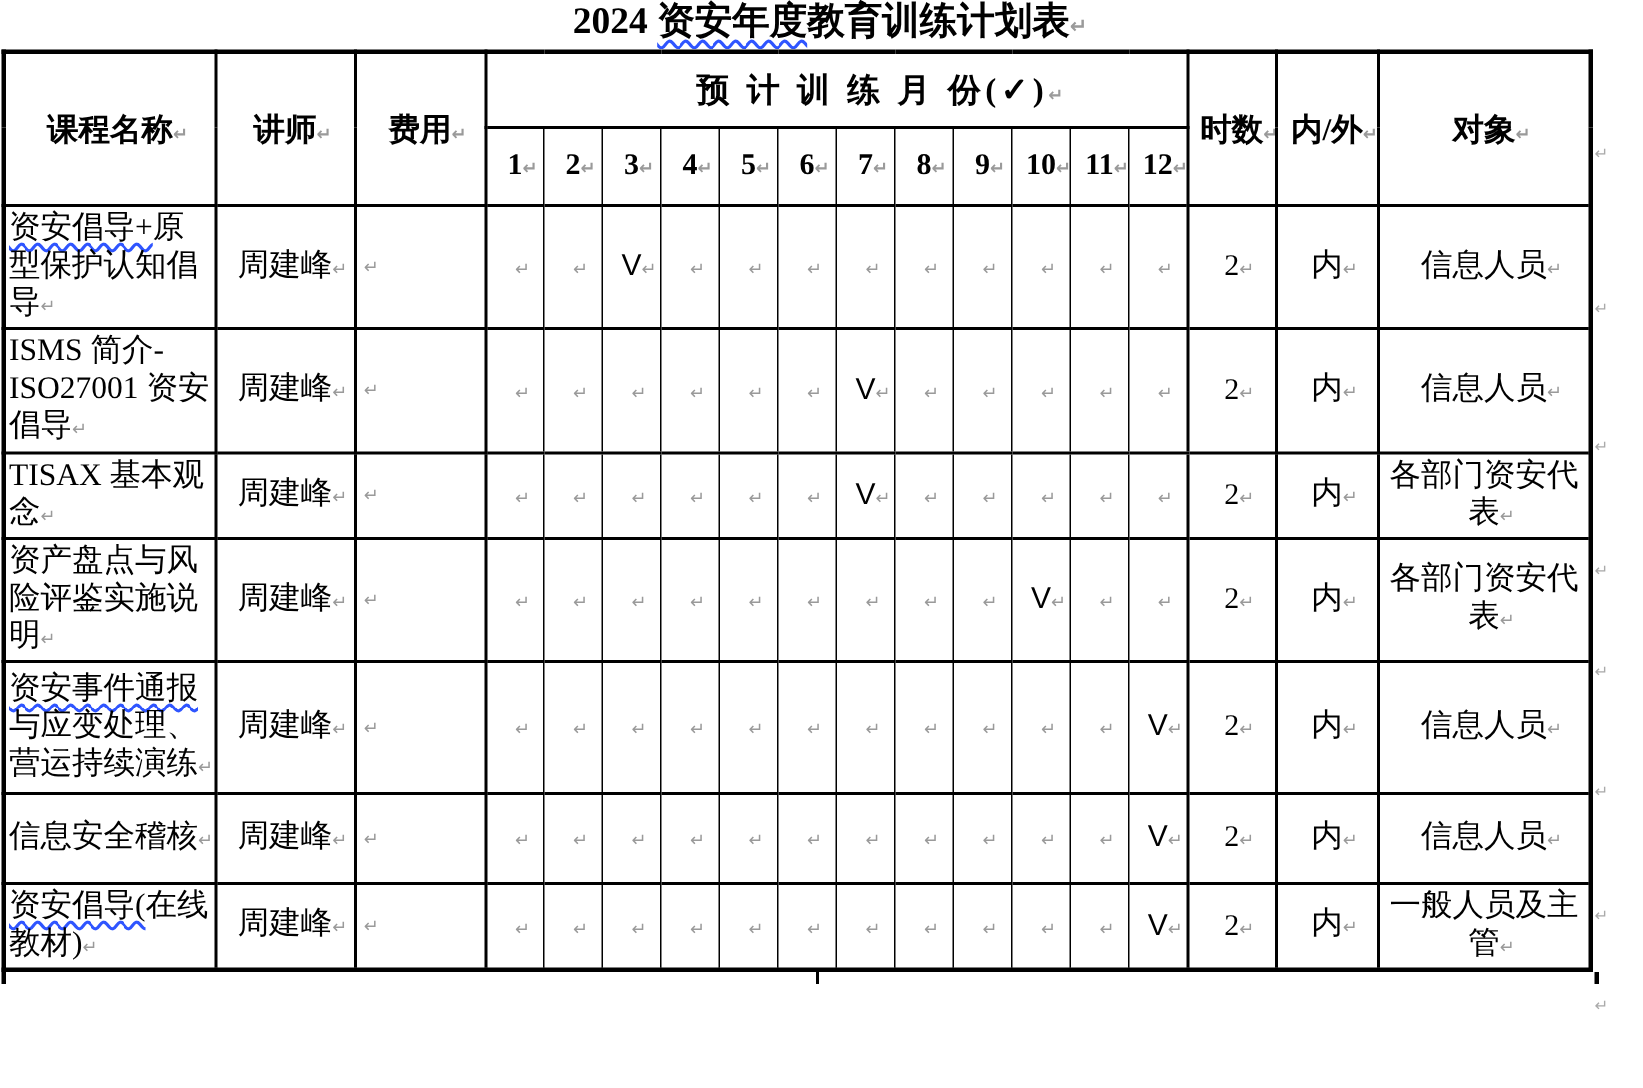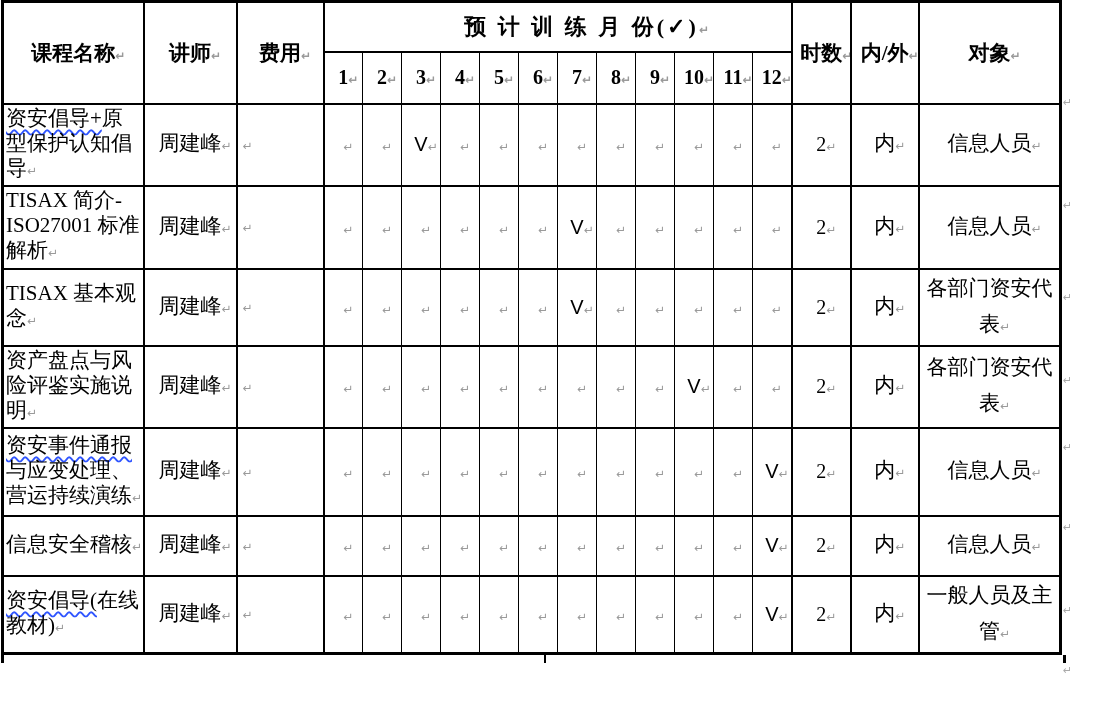--- a/index.html
+++ b/index.html
@@ -9,21 +9,21 @@
   .subtitle{text-align:center;font-size:25px;font-weight:bold;line-height:30px;}
   table{margin-left:1px;width:1059px;border-collapse:collapse;table-layout:fixed;border:3px solid #000;}
   th,td{border:2px solid #000;vertical-align:middle;padding:0;overflow:hidden;}
   thead th{font-weight:bold;font-size:21px;text-align:center;}
   th.mgroup{letter-spacing:3px;font-size:22px;padding-left:48px;}
   tr.group-row{height:50px;}
   tr.month-row{height:52px;}
   .m{border-left-width:1px;border-right-width:1px;text-align:center;}
   th.m{font-size:20px;}
   td.course{text-align:left;padding:1px 2px;font-size:21px;line-height:25px;}
-  td.lect,td.inout,td.aud{text-align:center;font-size:21px;line-height:36px;}
+  td.lect,td.inout,td.aud{text-align:center;font-size:21px;line-height:25px;}
   td.aud{padding:0 3px;}
   td.hours{text-align:center;font-size:20px;}
   td.fee{text-align:left;padding-left:5px;}
   .v{font-family:"Liberation Sans",sans-serif;font-size:20px;}
   .mark{display:inline-block;width:0;overflow:visible;white-space:pre;color:#9a9a9a;
         font-size:12px;font-family:"DejaVu Sans",sans-serif;}
   .title .mark,.subtitle .mark{font-size:14px;}
   .wavy{text-decoration:underline;text-decoration-style:wavy;text-decoration-color:#2f55ff;
         text-decoration-thickness:1.5px;text-underline-offset:4px;text-decoration-skip-ink:none;}
   tbody tr:nth-child(1){height:76px;}
@@ -38,20 +38,23 @@
   .strip .vline{position:absolute;left:540px;top:0;width:2px;height:8px;background:#000;}
   .row-end{position:absolute;left:1063px;color:#aaa;font-size:11px;
            font-family:"DejaVu Sans",sans-serif;}
 </style>
 </head>
 <body>
 
 <div class="page">
 
 
+  <div class="subtitle">
+    <span>2024 </span><span class="wavy">资安年度</span><span>教育训练计划表</span><span class="mark">↵</span>
+  </div>
 
   <table>
     <colgroup>
       <col style="width:141px">
         <col style="width:93px">
         <col style="width:87px">
       <col style="width:39px">
         <col style="width:39px">
         <col style="width:39px">
         <col style="width:39px">
@@ -108,21 +111,21 @@
     <td class="m"><span class="v"></span><span class="mark">↵</span></td>
     <td class="m"><span class="v"></span><span class="mark">↵</span></td>
     <td class="m"><span class="v"></span><span class="mark">↵</span></td>
     <td class="m"><span class="v"></span><span class="mark">↵</span></td>
     <td class="hours"><span>2</span><span class="mark">↵</span></td>
     <td class="inout"><span>内</span><span class="mark">↵</span></td>
     <td class="aud"><span>信息人员</span><span class="mark">↵</span></td>
   </tr>
 
   <tr>
-    <td class="course"><span class="wavy"></span><span>TISAX 简介-ISO27001 标准解析</span><span class="mark">↵</span></td>
+    <td class="course"><span class="wavy"></span><span>ISMS 简介-ISO27001 资安倡导</span><span class="mark">↵</span></td>
     <td class="lect"><span>周建峰</span><span class="mark">↵</span></td>
     <td class="fee"><span></span><span class="mark">↵</span></td>
     <td class="m"><span class="v"></span><span class="mark">↵</span></td>
     <td class="m"><span class="v"></span><span class="mark">↵</span></td>
     <td class="m"><span class="v"></span><span class="mark">↵</span></td>
     <td class="m"><span class="v"></span><span class="mark">↵</span></td>
     <td class="m"><span class="v"></span><span class="mark">↵</span></td>
     <td class="m"><span class="v"></span><span class="mark">↵</span></td>
     <td class="m"><span class="v">V</span><span class="mark">↵</span></td>
     <td class="m"><span class="v"></span><span class="mark">↵</span></td>

